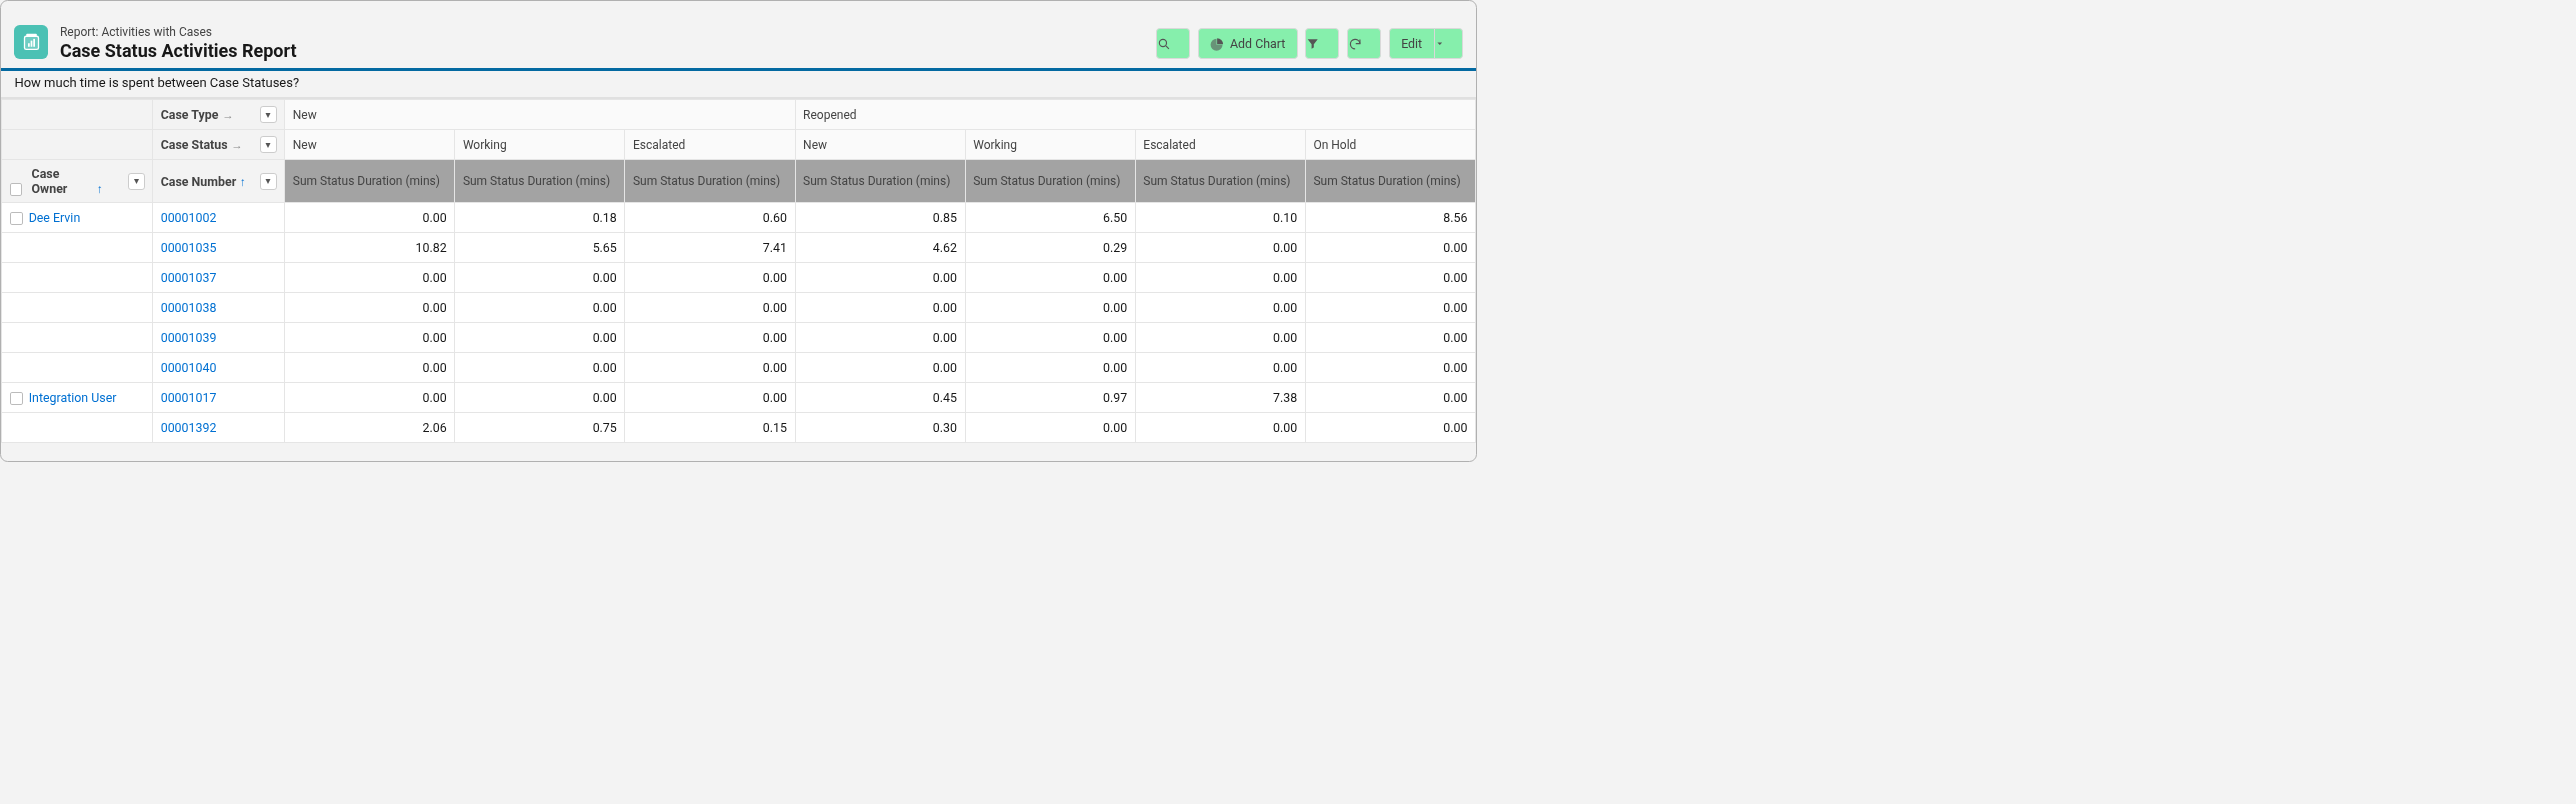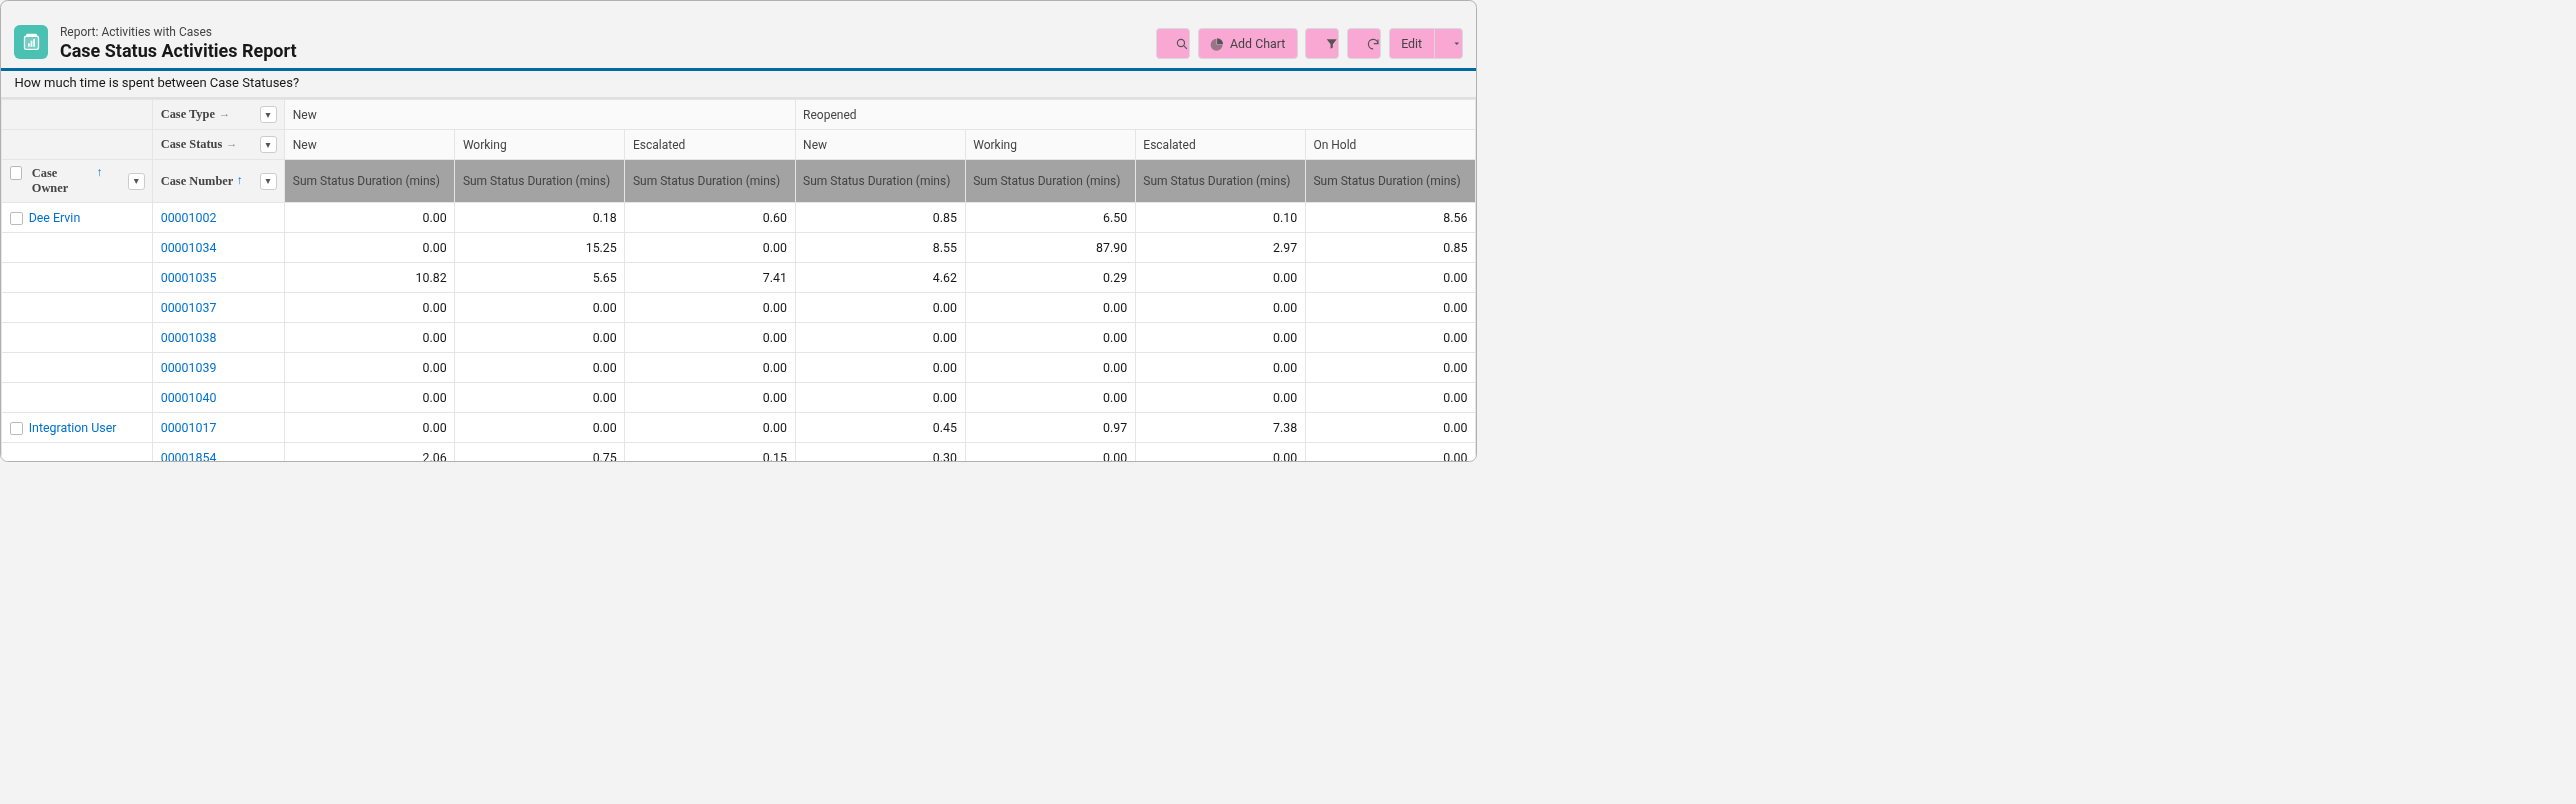--- a/index.html
+++ b/index.html
@@ -31,35 +31,35 @@
     margin-right: 11.5px;
     flex-shrink: 0;
   }
   .header-titles { flex-grow: 1; }
   .report-context { font-size: 12px; color: #444; margin-bottom: 1px; }
   .report-title { font-size: 18px; font-weight: 700; color: #181818; }
   .report-subtitle { font-size: 13px; color: #181818; margin: 3.8px 0 0 0; }
   .subtitle-row { padding: 0 13.4px 7.6px 13.4px; background:#f3f3f3;}
   .toolbar { display:flex; gap:7.6px; align-items:center; margin-left:auto; padding-top:3.8px;}
   .btn {
-    background:#f9a8d4; border:1px solid #d9d9d9; border-radius:3.8px;
-    height:31px; display:flex; align-items:center; justify-content:flex-end;
+    background:#86efac; border:1px solid #d9d9d9; border-radius:3.8px;
+    height:31px; display:flex; align-items:center; justify-content:flex-start;
     padding:0 11.5px; font-size:12.4px; color:#444; cursor:pointer;
   }
   .btn.icon-only { width:34px; padding:0; }
   .btn-group { display:flex; }
   .btn-group .btn:first-child { border-top-right-radius:0; border-bottom-right-radius:0; }
   .btn-group .btn:last-child { border-top-left-radius:0; border-bottom-left-radius:0; margin-left:-1px; }
 
   .table-wrap { background:#fff; overflow:auto; border-top:2.9px solid #e0e0e0;}
   table { border-collapse: collapse; width:100%; table-layout:fixed; }
   th, td { border:1px solid #e5e5e5; padding: 5.7px 7.6px; font-size:12.4px; vertical-align:middle; height:30px;}
   th { background:#fafafa; text-align:left; font-weight:600; color:#444;}
   .dim-header { background:#f3f3f3; font-weight:700; color:#444;}
-  .dim-label { display:flex; align-items:flex-start; gap:3.8px;font-family:Liberation Serif, serif;}
+  .dim-label { display:flex; align-items:flex-end; gap:3.8px;}
   .arrow-right { color:#888; font-size:11.5px;}
   .arrow-up { color:#0070d2; font-size:11.5px;}
   .dd-btn {
     width:17px; height:17px; border:1px solid #ccc; border-radius:2.9px; background:#fff;
     display:inline-flex; align-items:center; justify-content:center; font-size:8.6px; color:#555;
     cursor:pointer; margin-left:3.8px;
   }
   .sub-header { background:#fafafa; color:#444; font-weight:400; font-size:12px;}
   .agg-header { background:#a3a3a3; color:#444; font-weight:400; font-size:12px;}
   td.num { text-align:right; color:#181818;}
@@ -213,31 +213,20 @@
           <td class="num vsep-left">0.00</td>
           <td class="num">0.18</td>
           <td class="num">0.60</td>
           <td class="num vsep-left">0.85</td>
           <td class="num">6.50</td>
           <td class="num">0.10</td>
           <td class="num">8.56</td>
         </tr>
         <tr>
           <td></td>
-          <td><span class="link">00001034</span></td>
-          <td class="num vsep-left">0.00</td>
-          <td class="num">15.25</td>
-          <td class="num">0.00</td>
-          <td class="num vsep-left">8.55</td>
-          <td class="num">87.90</td>
-          <td class="num">2.97</td>
-          <td class="num">0.85</td>
-        </tr>
-        <tr>
-          <td></td>
           <td><span class="link">00001035</span></td>
           <td class="num vsep-left">10.82</td>
           <td class="num">5.65</td>
           <td class="num">7.41</td>
           <td class="num vsep-left">4.62</td>
           <td class="num">0.29</td>
           <td class="num">0.00</td>
           <td class="num">0.00</td>
         </tr>
         <tr>
@@ -290,21 +279,21 @@
           <td class="num vsep-left">0.00</td>
           <td class="num">0.00</td>
           <td class="num">0.00</td>
           <td class="num vsep-left">0.45</td>
           <td class="num">0.97</td>
           <td class="num">7.38</td>
           <td class="num">0.00</td>
         </tr>
         <tr>
           <td></td>
-          <td><span class="link">00001854</span></td>
+          <td><span class="link">00001392</span></td>
           <td class="num vsep-left">2.06</td>
           <td class="num">0.75</td>
           <td class="num">0.15</td>
           <td class="num vsep-left">0.30</td>
           <td class="num">0.00</td>
           <td class="num">0.00</td>
           <td class="num">0.00</td>
         </tr>
       </tbody>
 </table>

